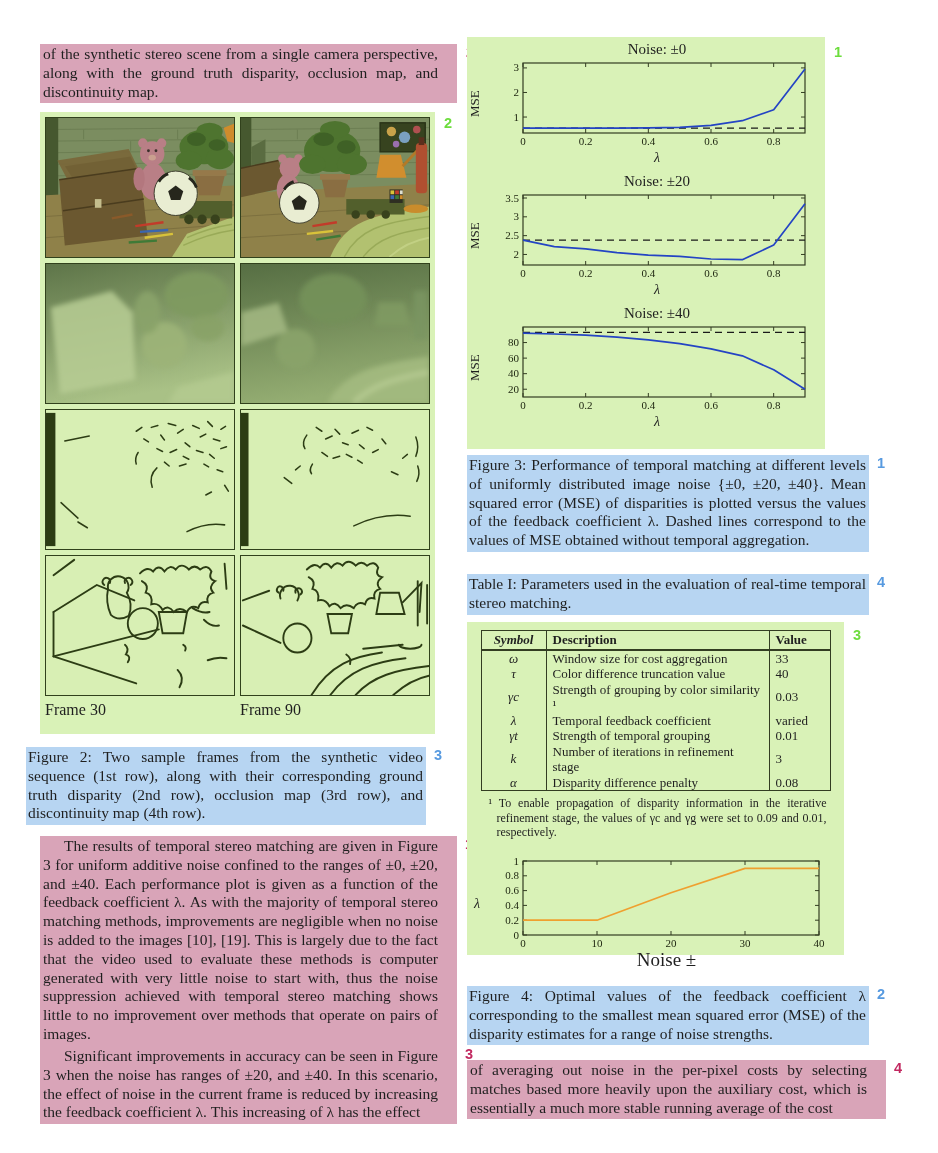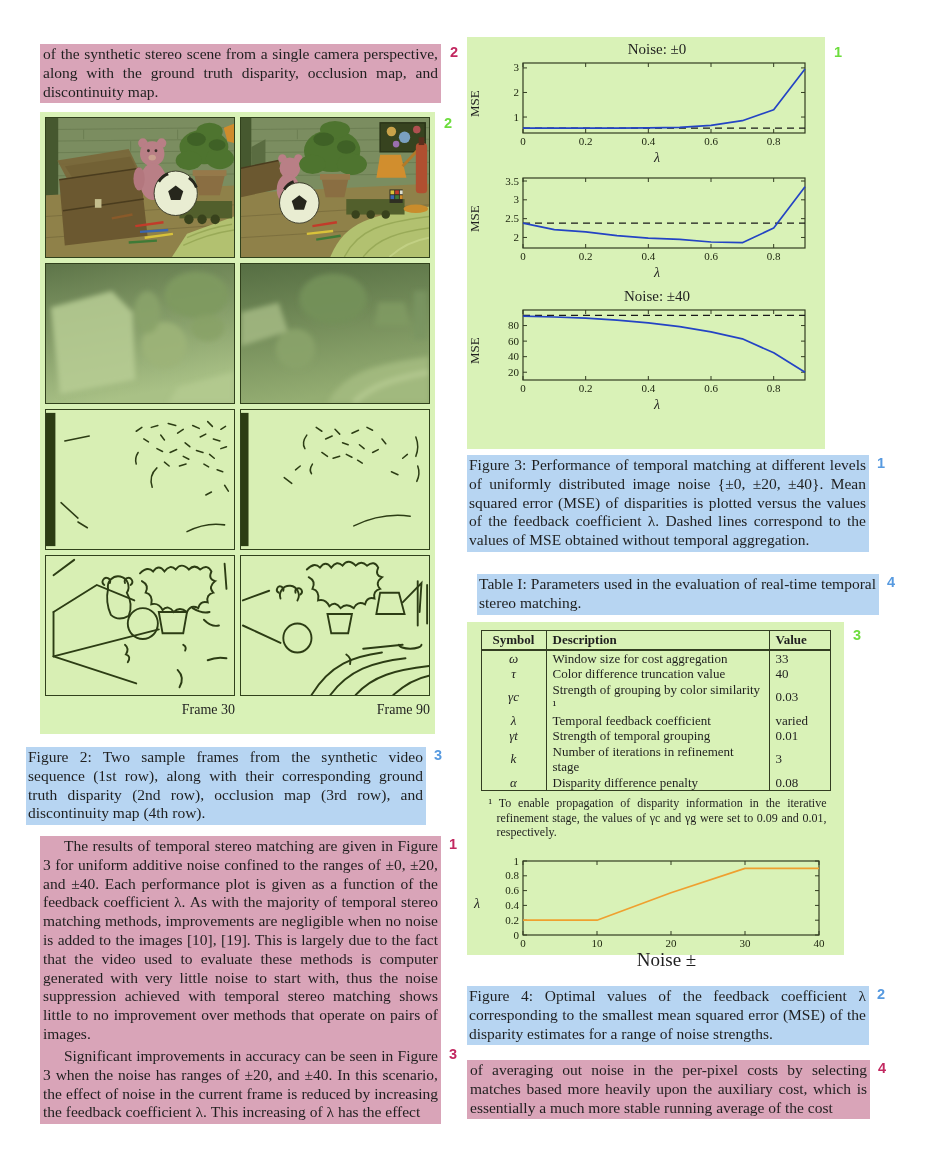--- a/index.html
+++ b/index.html
@@ -1,42 +1,42 @@
 <!DOCTYPE html>
 <html><head>
 <meta charset="utf-8">
 <style>
   html,body{margin:0;padding:0;}
   body{
     width:938px;height:1153px;position:relative;background:#ffffff;
     font-family:"Liberation Serif", serif;color:#1f1f1f;overflow:hidden;
   }
   .block{position:absolute;font-size:15.5px;line-height:18.8px;text-align:justify;}
-  .hl-text{background:#d9a4b8;padding:1px 3px 2px 3px;}
+  .hl-text{background:#d9a4b8;padding:1px 19px 2px 3px;}
   .hl-cap{background:#b7d5f2;padding:1px 3px 2px 2px;}
   .panel{position:absolute;background:#d9f2b7;}
   .indent{text-indent:1.35em;}
   .marker{
     position:absolute;font-family:"Liberation Sans", sans-serif;
     font-size:14.5px;font-weight:bold;line-height:1;
   }
   .mk-pink{color:#c22860;}
   .mk-blue{color:#579ae0;}
   .mk-green{color:#6ddd3d;}
 
   
   #figure2-panel{left:40px;top:112px;width:395px;height:622px;padding:0;}
   .fig2-grid{
     display:grid;grid-template-columns:190px 190px;grid-auto-rows:141px;
     gap:5px;padding:5px;
   }
   .fig-img{border:1.5px solid #31411c;background:#d8efb4;overflow:hidden;}
   .fig-img svg{display:block;width:100%;height:100%;}
   .frame-labels{display:grid;grid-template-columns:190px 190px;gap:5px;padding:0 5px;}
-  .frame-labels div{text-align:right;font-size:14px;line-height:17px;}
+  .frame-labels div{text-align:left;font-size:16px;line-height:17px;}
 
   
   #figure3-panel{left:467px;top:37px;width:358px;height:408px;padding-top:4px;}
   #table-panel{left:467px;top:622px;width:377px;height:333px;}
   .plot-title{font-size:15px;text-align:center;padding-left:22px;height:17px;line-height:17px;}
   .plot-row{display:flex;align-items:center;}
   .plot-ylabel{
     width:20px;text-align:center;font-size:13px;
     writing-mode:vertical-rl;transform:rotate(180deg);height:92px;
   }
@@ -49,21 +49,21 @@
   
   table.params{
     border-collapse:separate;border-spacing:0;margin:8px auto 0 auto;
     font-size:13px;line-height:15.5px;width:350px;
     border:1.2px solid #333d22;
   }
   table.params th{
     font-weight:bold;text-align:left;padding:1px 6px;
     border-bottom:1.2px solid #333d22;
   }
-  table.params th:first-child{text-align:center;}
+  table.params th:first-child{text-align:center;font-style:italic;}
   table.params tbody tr:first-child td{border-top:1.2px solid #333d22;}
   table.params td{padding:0px 6px;}
   table.params td:first-child, table.params th:first-child{
     text-align:center;border-right:1.2px solid #333d22;width:52px;
   }
   table.params td:first-child{font-style:italic;}
   table.params td:last-child, table.params th:last-child{
     border-left:1.2px solid #333d22;width:48px;
   }
   .footnote{
@@ -451,20 +451,21 @@
           <line x1="318" y1="9.912280701754398" x2="314" y2="9.912280701754398" stroke="#333d22"></line>
           <text class="tick" x="32" y="13.412280701754398" text-anchor="end">3</text>
           <line x1="36" y1="70.08771929824562" x2="318" y2="70.08771929824562" stroke="#1a1a1a" stroke-width="1.2" stroke-dasharray="7 5"></line>
           <polyline points="36.0,70.1 67.3,70.1 98.7,70.1 130.0,70.1 161.3,69.8 192.7,69.4 224.0,67.4 255.3,62.7 286.7,51.7 318.0,11.1" fill="none" stroke="#2444c4" stroke-width="1.7" stroke-linejoin="round"></polyline>
         </svg>
     </div>
     <div class="plot-xlabel">λ</div>
   </div>
 
   <div class="plot-block">
+    <div class="plot-title">Noise: ±20</div>
     <div class="plot-row">
       <div class="plot-ylabel">MSE</div>
       <svg class="chart" width="326" height="92">
           <rect x="36" y="5" width="282" height="70" fill="none" stroke="#333d22" stroke-width="1.2"></rect>
           <line x1="36" y1="75" x2="36" y2="71" stroke="#333d22"></line>
           <line x1="36" y1="5" x2="36" y2="9" stroke="#333d22"></line>
           <text class="tick" x="36" y="87" text-anchor="middle">0</text>
           <line x1="98.66666666666667" y1="75" x2="98.66666666666667" y2="71" stroke="#333d22"></line>
           <line x1="98.66666666666667" y1="5" x2="98.66666666666667" y2="9" stroke="#333d22"></line>
           <text class="tick" x="98.66666666666667" y="87" text-anchor="middle">0.2</text>
@@ -535,21 +536,21 @@
     </div>
     <div class="plot-xlabel">λ</div>
   </div>
 </div>
 
 <div class="block hl-cap" style="left:467px;top:455px;width:397px;">
   <span>Figure 3: Performance of temporal matching at different levels of uniformly distributed image noise {±0, ±20, ±40}. Mean squared error (MSE) of disparities is plotted versus the values of the feedback coefficient λ. Dashed lines correspond to the values of MSE obtained without temporal aggregation.</span>
   <span class="marker mk-blue" style="right:-16px;top:1px;">1</span>
 </div>
 
-<div class="block hl-cap" style="left:477px;top:574px;width:397px;">
+<div class="block hl-cap" style="left:467px;top:574px;width:397px;">
   <span>Table I: Parameters used in the evaluation of real-time temporal stereo matching.</span>
   <span class="marker mk-blue" style="right:-16px;top:1px;">4</span>
 </div>
 
 <div class="panel" id="table-panel">
   <span class="marker mk-green" style="right:-17px;top:6px;">3</span>
 
   <table class="params">
     <thead>
       <tr>

